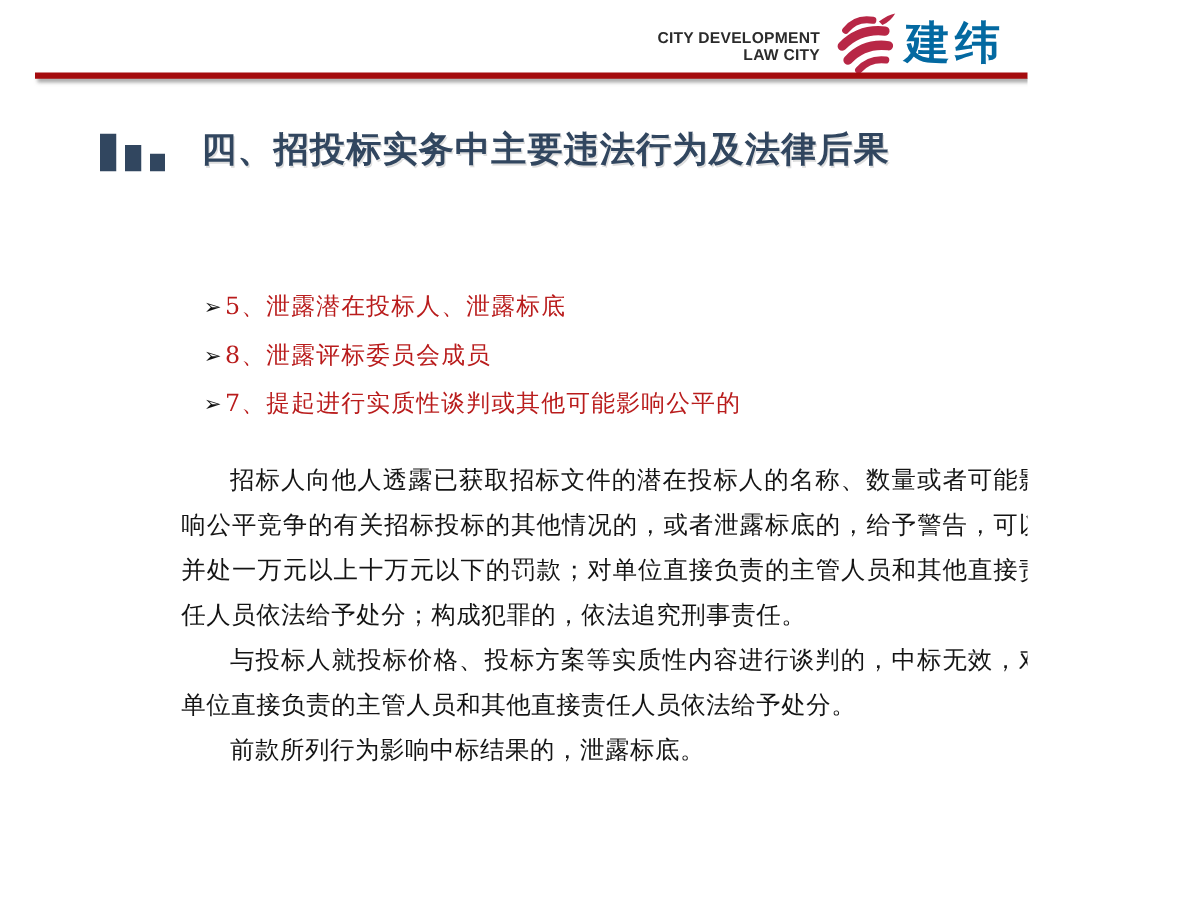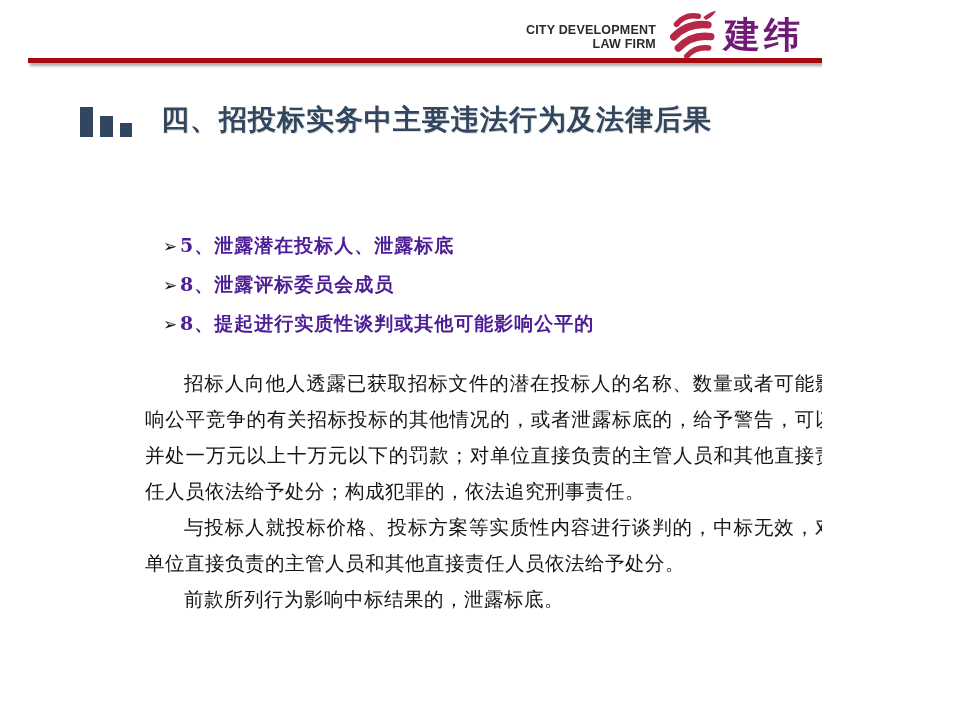--- a/index.html
+++ b/index.html
@@ -31,21 +31,21 @@
     line-height: 1.15;
     letter-spacing: 0.2px;
     margin-right: 8px;
     margin-top: 6px;
   }
   .logo-mark { width: 56px; height: 52px; }
   .logo-cn {
     font-family: "DejaVu Serif", "Liberation Serif", serif;
     font-size: 36px;
     font-weight: 600;
-    color: #701a75;
+    color: #0369a1;
     margin-left: 4px;
     letter-spacing: 4px;
     line-height: 1;
   }
 
   
   .divider {
     position: absolute;
     top: 58px;
     left: 28px;
@@ -102,22 +102,22 @@
   .bullet-marker {
     width: 35px;
     padding-left: 18px;
     font-size: 17px;
     color: #111;
     flex: 0 0 35px;
     font-family: "DejaVu Sans", sans-serif;
   }
   .bullet-text {
     font-size: 19px;
-    font-weight: bold;
-    color: #4c1d95;
+    font-weight: normal;
+    color: #b91c1c;
     letter-spacing: 1px;
   }
 
   
   .body-text {
     position: absolute;
     top: 366px;
     left: 145px;
     width: 690px;
     font-family: "DejaVu Serif", "Liberation Serif", serif;
@@ -133,21 +133,21 @@
   }
 </style>
 </head>
 <body>
 
 <div class="slide">
 
   <div class="logo-block">
     <div class="logo-en">
       <div>CITY DEVELOPMENT</div>
-      <div>LAW FIRM</div>
+      <div>LAW CITY</div>
     </div>
     <svg class="logo-mark" viewBox="0 0 56 56" xmlns="http://www.w3.org/2000/svg">
       <g stroke="#b82746" fill="none" stroke-linecap="round" transform="rotate(-18 28 30)">
         <path d="M16 13 Q28 5 41 12" stroke-width="6"></path>
         <path d="M9 25 Q28 15 48 24" stroke-width="8"></path>
         <path d="M10 38 Q28 28 47 37" stroke-width="8"></path>
         <path d="M16 49 Q28 42 41 48" stroke-width="6"></path>
       </g>
       <path d="M40 10 Q48 4 54 3 Q50 10 43 13 Z" fill="#b82746"></path>
     </svg>
@@ -169,21 +169,21 @@
     <div class="bullet-item">
       <span class="bullet-marker">➢</span>
       <span class="bullet-text">5、泄露潜在投标人、泄露标底</span>
     </div>
     <div class="bullet-item">
       <span class="bullet-marker">➢</span>
       <span class="bullet-text">8、泄露评标委员会成员</span>
     </div>
     <div class="bullet-item">
       <span class="bullet-marker">➢</span>
-      <span class="bullet-text">8、提起进行实质性谈判或其他可能影响公平的</span>
+      <span class="bullet-text">7、提起进行实质性谈判或其他可能影响公平的</span>
     </div>
   </div>
 
   <div class="body-text">
     <p>招标人向他人透露已获取招标文件的潜在投标人的名称、数量或者可能影响公平竞争的有关招标投标的其他情况的，或者泄露标底的，给予警告，可以并处一万元以上十万元以下的罚款；对单位直接负责的主管人员和其他直接责任人员依法给予处分；构成犯罪的，依法追究刑事责任。</p>
     <p>与投标人就投标价格、投标方案等实质性内容进行谈判的，中标无效，对单位直接负责的主管人员和其他直接责任人员依法给予处分。</p>
     <p>前款所列行为影响中标结果的，泄露标底。</p>
   </div>
 
 </div>

